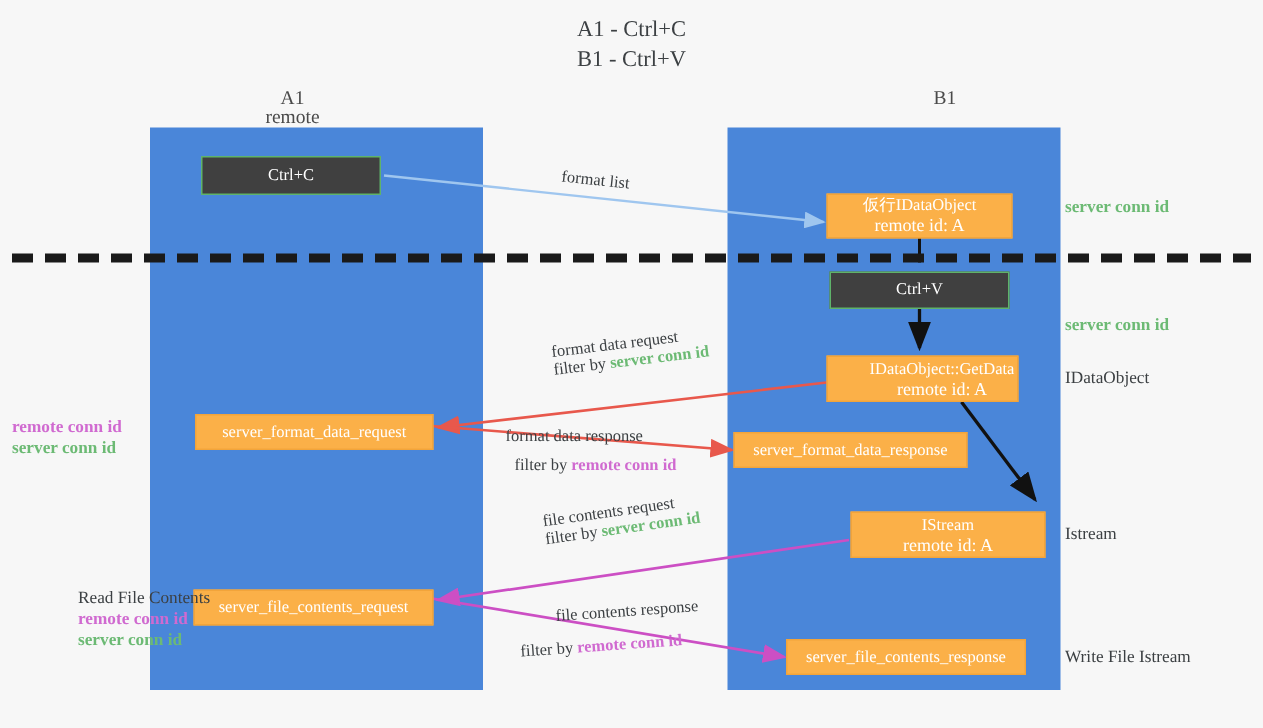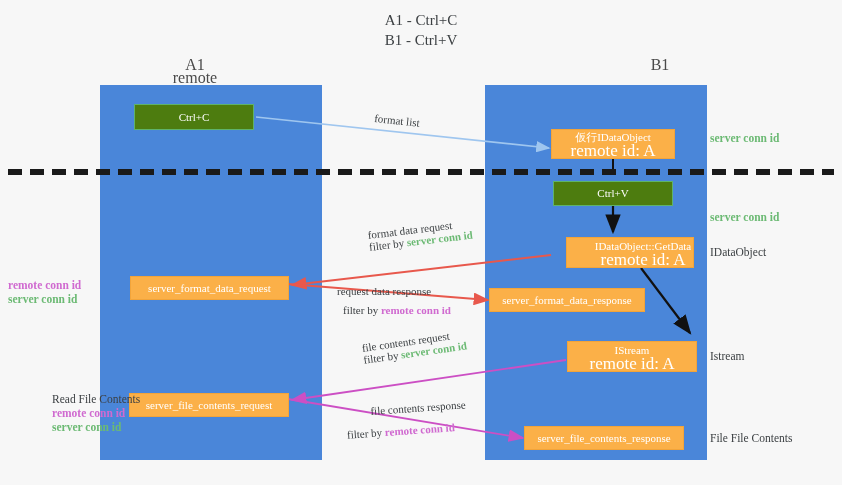--- a/index.html
+++ b/index.html
@@ -29,21 +29,21 @@
     top: 10px;
     width: 842px;
     text-align: center;
     font-size: 15px;
     color: #3c4043;
     line-height: 20px;
   }
   .col-header {
     position: absolute;
     text-align: center;
-    font-size: 16px;
+    font-size: 13px;
     color: #4a4a4a;
     line-height: 13px;
     width: 160px;
   }
   .lane {
     position: absolute;
     background: #4a86d9;
   }
   .node {
     position: absolute;
@@ -51,23 +51,23 @@
     display: flex;
     flex-direction: column;
     align-items: center;
     justify-content: center;
     text-align: center;
     color: #ffffff;
     font-size: 11px;
     line-height: 13px;
     border: 1px solid rgba(0,0,0,0.10);
   }
-  .node.green { background: #4d7c0f; border-color: #5fb36a; }
+  .node.green { background: #404040; border-color: #5fb36a; }
   .node.orange { background: #fbb048; border-color: #f2a43a; }
-  .node .l2 { font-size: 17px; }
+  .node .l2 { font-size: 12px; }
   .side-label {
     position: absolute;
     font-size: 11.5px;
     color: #3c4043;
     white-space: nowrap;
   }
   .conn-green { color: #6cba74; font-weight: bold; font-size: 11.5px; }
   .conn-magenta { color: #d06ad0; font-weight: bold; font-size: 11.5px; }
   .stack-label {
     position: absolute;
@@ -100,21 +100,21 @@
 
   <div class="title">
     <div>A1 - Ctrl+C</div>
     <div>B1 - Ctrl+V</div>
   </div>
 
   <div class="col-header" style="left:115px; top:58px;">
     <div>A1</div>
     <div>remote</div>
   </div>
-  <div class="col-header" style="left:580px; top:58px;">
+  <div class="col-header" style="left:550px; top:58px;">
     <div>B1</div>
   </div>
 
   <div class="lane" style="left:100px; top:85px; width:222px; height:375px;"></div>
   <div class="lane" style="left:485px; top:85px; width:222px; height:375px;"></div>
 
   <svg id="svg-layer" viewBox="0 0 842 485">
     <defs>
       <marker id="ah-lightblue" markerWidth="9" markerHeight="7" refX="8" refY="3.5" orient="auto">
         <polygon points="0 0, 9 3.5, 0 7" fill="#9fc6ef"></polygon>
@@ -150,21 +150,21 @@
 
   <div class="node orange" style="left:551px; top:129px; width:124px; height:30px;">
     <div>仮行IDataObject</div>
     <div class="l2">remote id: A</div>
   </div>
 
   <div class="node green" style="left:553px; top:181px; width:120px; height:25px;justify-content:center;">
     <div>Ctrl+V</div>
   </div>
 
-  <div class="node orange" style="left:566px; top:237px; width:128px; height:31px;padding-left:26px;">
+  <div class="node orange" style="left:551px; top:237px; width:128px; height:31px;padding-left:26px;">
     <div>IDataObject::GetData</div>
     <div class="l2">remote id: A</div>
   </div>
 
   <div class="node orange" style="left:567px; top:341px; width:130px; height:31px;">
     <div>IStream</div>
     <div class="l2">remote id: A</div>
   </div>
 
   <div class="node orange" style="left:130px; top:276px; width:159px; height:24px;">
@@ -180,21 +180,21 @@
   </div>
 
   <div class="node orange" style="left:524px; top:426px; width:160px; height:24px;">
     <div>server_file_contents_response</div>
   </div>
 
   <div class="side-label conn-green" style="left:710px; top:132px;">server conn id</div>
   <div class="side-label conn-green" style="left:710px; top:211px;">server conn id</div>
   <div class="side-label" style="left:710px; top:246px;">IDataObject</div>
   <div class="side-label" style="left:710px; top:350px;">Istream</div>
-  <div class="side-label" style="left:710px; top:432px;">File File Contents</div>
+  <div class="side-label" style="left:710px; top:432px;">Write File Istream</div>
 
   <div class="stack-label" style="left:8px; top:278px;">
     <div class="conn-magenta">remote conn id</div>
     <div class="conn-green">server conn id</div>
   </div>
 
   <div class="stack-label" style="left:8px; top:392px;margin-left:44px;">
     <div style="color:#3c4043;">Read File Contents</div>
     <div class="conn-magenta">remote conn id</div>
     <div class="conn-green">server conn id</div>
@@ -203,21 +203,21 @@
   <div class="arrow-label" style="left:375px; top:112px; transform: rotate(6deg);">format list</div>
 
   <div class="arrow-label" style="left:367px; top:229px; transform: rotate(-6.8deg);">
     <div>format data request</div>
     <div>
       <span>filter by </span><span class="hl-green">server conn id</span>
     </div>
   </div>
 
   <div class="arrow-label" style="left:337px; top:285px;">
-    <div>request data response</div>
+    <div>format data response</div>
     <div style="margin-top:7px; margin-left:6px;">
       <span>filter by </span><span class="hl-magenta">remote conn id</span>
     </div>
   </div>
 
   <div class="arrow-label" style="left:361px; top:342px; transform: rotate(-8deg);">
     <div>file contents request</div>
     <div>
       <span>filter by </span><span class="hl-green">server conn id</span>
     </div>

